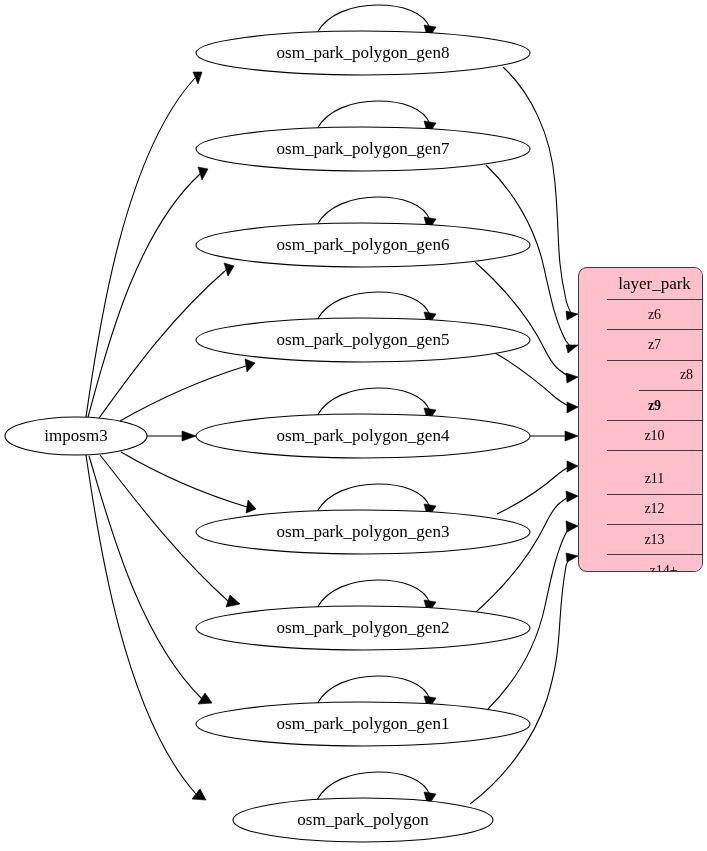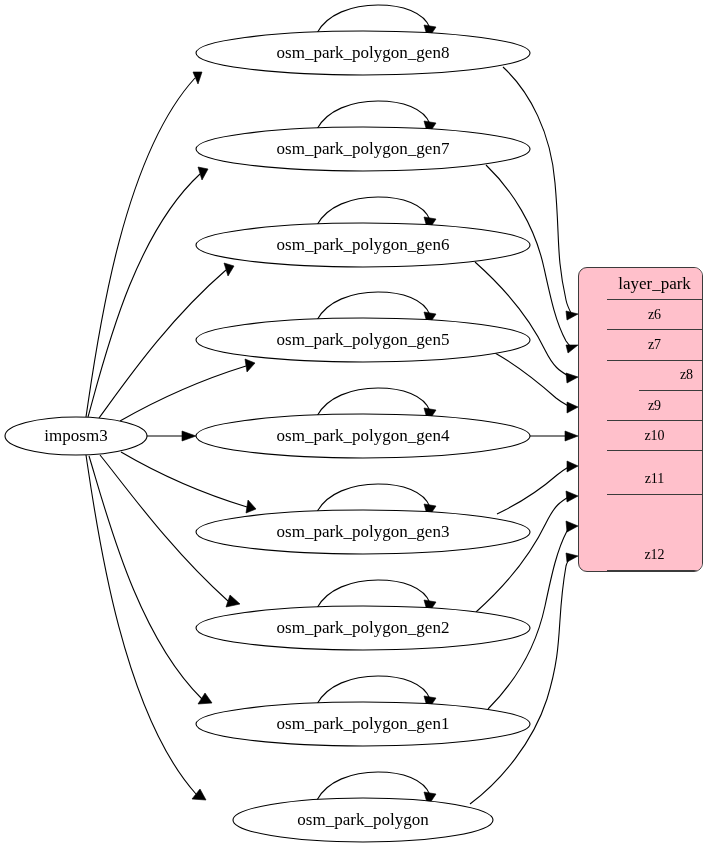--- a/index.html
+++ b/index.html
@@ -242,20 +242,21 @@
       <text class="node-label" x="363" y="821">osm_park_polygon</text>
     </g>
 
   </svg>
 
   <div id="layer-table" style="left:578px; top:267px; width:125px; height:305px;">
     <div class="trow header" style="height:32px;">layer_park</div>
     <div class="trow" style="height:30.3px;">z6</div>
     <div class="trow" style="height:30.3px;">z7</div>
     <div class="trow" style="height:30.3px;margin-left:32px;">z8</div>
-    <div class="trow" style="height:30.3px;">z9</div>
+    <div class="trow" style="height:30.3px;font-weight:bold;">z9</div>
     <div class="trow" style="height:30.3px;">z10</div>
     <div class="trow" style="height:30.3px;margin-top:13px;">z11</div>
-    <div class="trow" style="height:30.3px;margin-top:46px;">z12</div>
+    <div class="trow" style="height:30.3px;">z12</div>
+    <div class="trow" style="height:30.3px;">z13</div>
     <div class="trow" style="height:30.4px;margin-left:9px;">z14+</div>
   </div>
 
 </div>
 
 </body></html>

